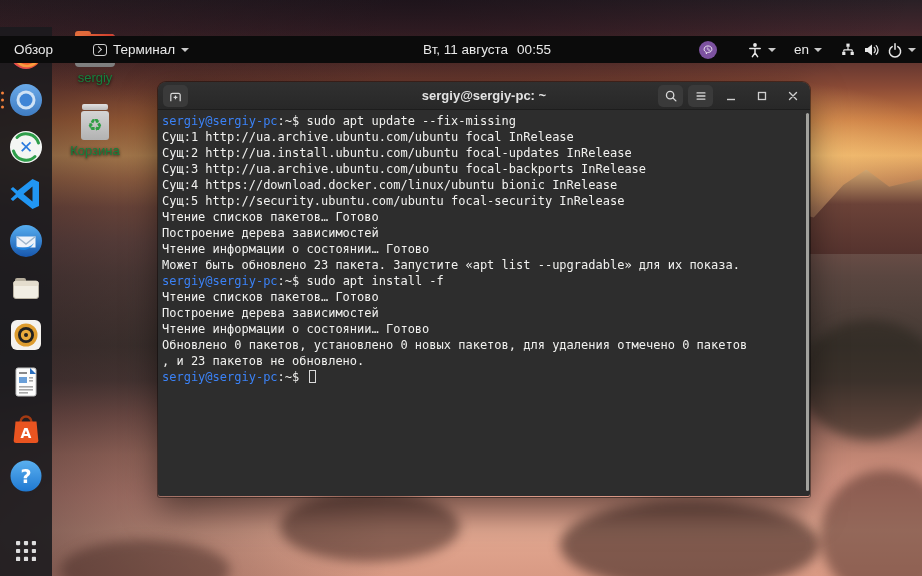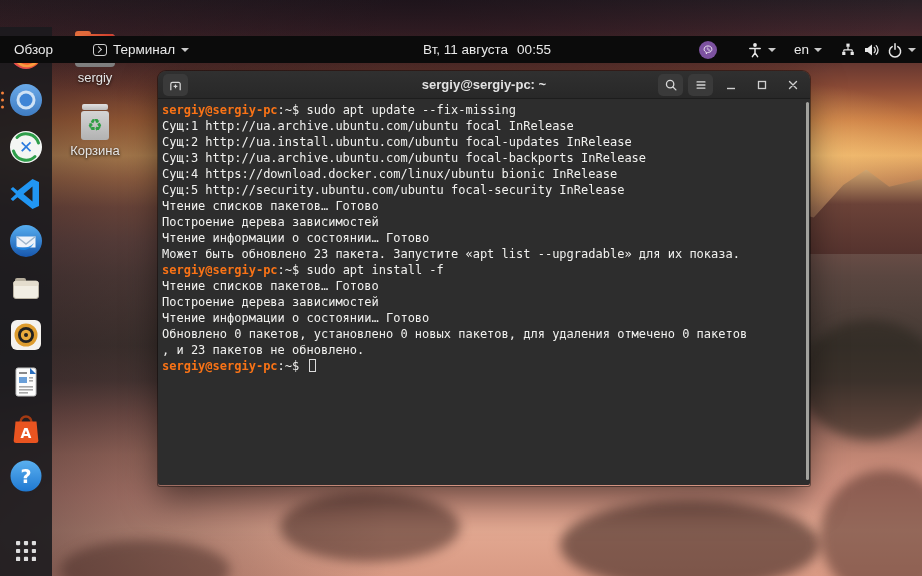--- a/index.html
+++ b/index.html
@@ -52,55 +52,55 @@
   .dock-item { position:relative; width:38px; height:38px; display:flex; align-items:center; justify-content:center; }
   .dock-item svg { width:36px; height:36px; }
   .win-dots { position:absolute; left:-6px; top:50%; transform:translateY(-50%); display:flex; flex-direction:column; gap:4px; }
   .win-dots i { width:3px; height:3px; border-radius:50%; background:#f5823b; }
   .show-apps { margin-top:auto; }
 
   
   .desk-icon { position:absolute; width:64px; display:flex; flex-direction:column; align-items:center; gap:3px; }
   .di-sergiy { left:63px; top:30px; }
   .di-trash  { left:63px; top:104px; }
-  .di-label { color:#e5e5e5; font-size:13px; text-shadow:0 1px 3px rgba(0,0,0,.9); }
+  .di-label { color:#15803d; font-size:13px; text-shadow:0 1px 3px rgba(0,0,0,.9); }
   .folder-ic { position:relative; width:40px; height:33px; border-radius:4px;
     background:linear-gradient(180deg,#9a9a9a,#7d7d7d); margin-top:4px;
     display:flex; align-items:center; justify-content:center; }
   .folder-ic::before { content:""; position:absolute; left:0; top:-3px; width:16px; height:5px;
     border-radius:3px 3px 0 0; background:#e06a3a; }
   .folder-ic::after { content:""; position:absolute; left:0; top:0; width:100%; height:5px;
     border-radius:4px 4px 0 0; background:linear-gradient(90deg,#e8743f,#d0392b); }
   .home-glyph { color:#e8e8e8; font-size:17px; line-height:1; margin-top:4px; font-family:"DejaVu Sans", sans-serif; }
   .trash-ic { position:relative; width:30px; height:36px; }
   .trash-lid { position:absolute; left:2px; top:0; width:26px; height:6px; border-radius:2px;
     background:linear-gradient(180deg,#e2e2e2,#bdbdbd); }
   .trash-body { position:absolute; left:1px; top:7px; width:28px; height:29px; border-radius:3px;
     background:linear-gradient(180deg,#d4d4d4,#b2b2b2); display:flex; align-items:center; justify-content:center; }
   .recycle-glyph { color:#2f9e44; font-size:17px; line-height:1; font-family:"DejaVu Sans", sans-serif; }
 
   
-  .term-win { position:absolute; left:158px; top:71px; width:652px; height:415px; border-radius:8px 8px 2px 2px;
+  .term-win { position:absolute; left:158px; top:82px; width:652px; height:415px; border-radius:8px 8px 2px 2px;
     box-shadow:0 14px 34px rgba(0,0,0,.5), 0 0 0 1px rgba(0,0,0,.4); z-index:45; }
   .term-header { position:relative; height:28px; border-radius:8px 8px 0 0;
     background:linear-gradient(180deg,#303030,#282828); border-bottom:1px solid #1d1d1d; }
   .hbtn { position:absolute; top:3px; width:25px; height:22px; background:#3a3a3a; border-radius:5px;
     display:flex; align-items:center; justify-content:center; }
   .hbtn-newtab { left:5px; }
   .term-title { position:absolute; inset:0; display:flex; align-items:center; justify-content:center;
     color:#e2e2e2; font-size:13px; font-weight:bold; pointer-events:none; }
   .hgroup { position:absolute; right:4px; top:3px; display:flex; align-items:center; gap:5px; }
   .hbtn-r { position:static; }
   .wctl { width:26px; height:22px; display:flex; align-items:center; justify-content:center; }
   .wctl svg { width:14px; height:14px; }
   .term-body { position:relative; height:386px; background:#2d2d2d; border-radius:0 0 2px 2px;
     padding:3px 6px 0 4px; overflow:hidden; }
   .term-out { font-family:"DejaVu Sans Mono", monospace; font-size:12px; line-height:16px; color:#f1f1ef; }
   .tline { white-space:pre; height:16px; }
-  .tline .u { color:#f97316; font-weight:bold; }
+  .tline .u { color:#3b82f6; font-weight:normal; }
   .tline .w { color:#f1f1ef; }
   .cursor { display:inline-block; width:7px; height:13px; border:1px solid #dcdcdc; vertical-align:-2px; margin-left:2px; }
   .scrollbar { position:absolute; right:1px; top:3px; width:3px; height:378px; border-radius:2px; background:#a2a29e; }
 </style>
 </head>
 <body>
 
 <div id="screen">
 
   <div class="wallpaper"></div>

